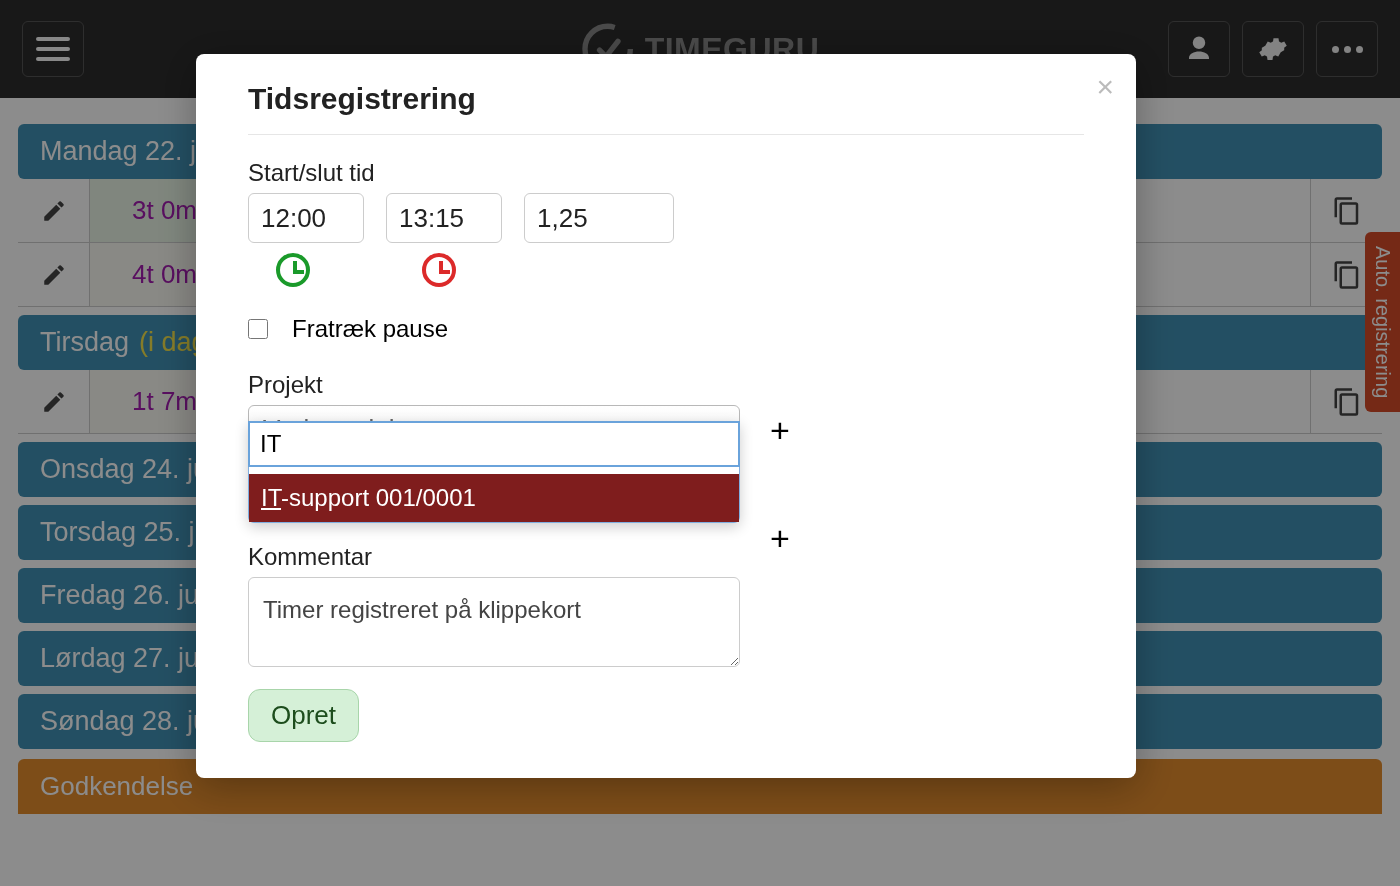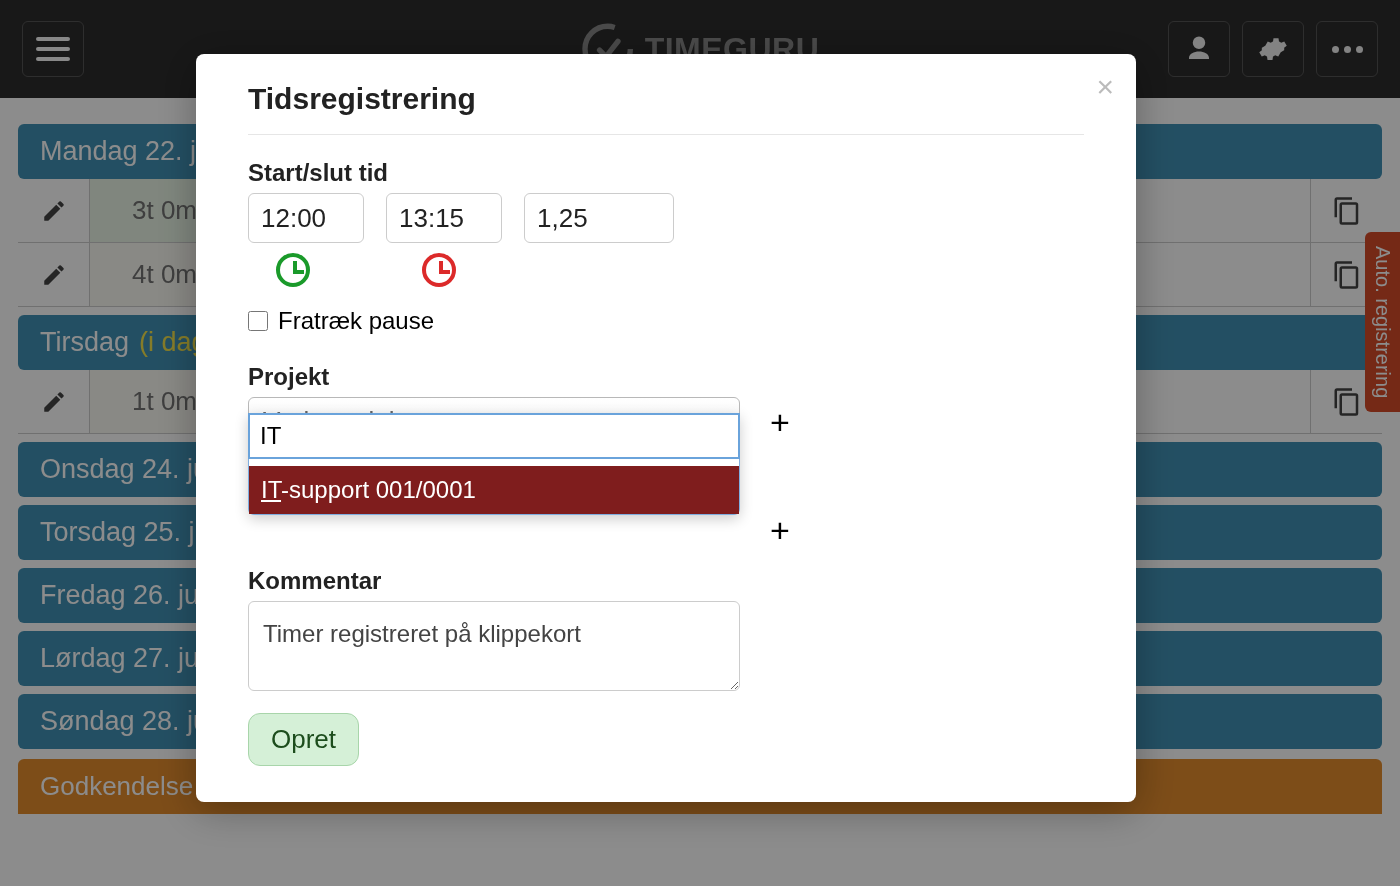--- a/index.html
+++ b/index.html
@@ -36,21 +36,21 @@
     font-size:27px;
     padding:12px 22px;
     border-radius:6px;
     margin-top:8px;
     display:flex; align-items:baseline; gap:10px;
   }
   .weekrow .today { color:#f3e24a; }
   .timerow { display:flex; align-items:stretch; border-bottom:1px solid #ccc; height:64px; }
   .timerow .edit { width:72px; display:flex; align-items:center; justify-content:center; border-right:1px solid #ccc; }
   .timerow .edit svg { width:26px; height:26px; fill:#444; }
-  .timerow .val { width:150px; display:flex; align-items:center; justify-content:center; font-size:26px; color:#737373; border-right:1px solid #ccc; background:#faf9f2; }
+  .timerow .val { width:150px; display:flex; align-items:center; justify-content:center; font-size:26px; color:#a21caf; border-right:1px solid #ccc; background:#faf9f2; }
   .timerow .spacer { flex:1; }
   .timerow .copy { width:72px; display:flex; align-items:center; justify-content:center; border-left:1px solid #ccc; }
   .timerow .copy svg { width:30px; height:30px; fill:#444; }
   .timerow.greenish .val { background:#e9f5e6; }
   .approval {
     margin-top:10px;
     background:#e38c2d;
     color:#fff; font-size:26px;
     padding:12px 22px;
     border-radius:6px 6px 0 0;
@@ -73,36 +73,36 @@
     left:196px; top:54px;
     width:940px;
     background:#fff;
     border-radius:8px;
     padding:28px 52px 36px 52px;
     box-shadow:0 8px 40px rgba(0,0,0,0.3);
   }
   .modal .close { position:absolute; right:22px; top:18px; font-size:30px; color:#bbb; cursor:pointer; line-height:1; }
   .modal h1 { font-size:30px; font-weight:700; color:#222; margin-bottom:18px; }
   .modal hr { border:none; border-top:1px solid #e6e6e6; margin-bottom:24px; }
-  .label { font-size:24px; color:#222; margin-bottom:6px; display:block;font-weight:bold; }
+  .label { font-size:24px; color:#222; margin-bottom:6px; display:block; }
   .timerow-inputs { display:flex; gap:22px; align-items:center; }
   .tinput {
     border:1px solid #ccc; border-radius:6px;
     height:50px; font-size:26px; padding:0 12px; color:#222;
   }
   .tinput.small { width:116px; text-align:left; }
   .tinput.med { width:150px; }
   .clocks { display:flex; gap:112px; margin-top:10px; padding-left:28px; }
   .clock { width:34px; height:34px; border:4px solid; border-radius:50%; position:relative; }
   .clock::before, .clock::after { content:''; position:absolute; background:currentColor; left:50%; top:50%; transform-origin:left top; }
   .clock::before { width:9px; height:4px; transform:rotate(-90deg); }
   .clock::after  { width:11px; height:4px; transform:rotate(0deg); }
   .clock.green { color:#1a9a2a; border-color:#1a9a2a; }
   .clock.red   { color:#dc2a2a; border-color:#dc2a2a; }
-  .check-row { display:flex; align-items:center; gap:10px; margin-top:20px; font-size:24px; }
+  .check-row { display:flex; align-items:center; gap:24px; margin-top:28px; font-size:24px; }
   .check-row input { width:20px; height:20px; }
   .field { margin-top:28px; position:relative; }
   .select-box {
     width:492px; height:50px;
     border:1px solid #b8b8b8; border-radius:6px;
     background:linear-gradient(#fff,#eee);
     font-size:26px; color:#666;
     padding:8px 14px;
   }
   .plus { position:absolute; left:522px; top:40px; font-size:34px; font-weight:400; color:#000; }
@@ -221,21 +221,21 @@
   <div class="weekrow">
     <span>Tirsdag </span>
     <span class="today">(i dag)</span>
   </div>
   <div class="timerow">
     <div class="edit">
         <svg viewBox="0 0 24 24">
           <path d="M3 17.25V21h3.75L17.81 9.94l-3.75-3.75L3 17.25zM20.71 7.04a1 1 0 0 0 0-1.41l-2.34-2.34a1 1 0 0 0-1.41 0l-1.83 1.83 3.75 3.75 1.83-1.83z"></path>
         </svg>
       </div>
-    <div class="val">1t 0m</div>
+    <div class="val">1t 7m</div>
     <div class="spacer"></div>
     <div class="copy">
         <svg viewBox="0 0 24 24">
           <path d="M16 1H4a2 2 0 0 0-2 2v14h2V3h12V1zm3 4H8a2 2 0 0 0-2 2v14a2 2 0 0 0 2 2h11a2 2 0 0 0 2-2V7a2 2 0 0 0-2-2zm0 16H8V7h11v14z"></path>
         </svg>
       </div>
   </div>
 
   <div class="weekrow">
       <span>Onsdag 24. ju</span>
@@ -288,19 +288,19 @@
 
     <div class="dropdown">
       <input value="IT" style="">
       <div class="option">
         <u>IT</u><span>-support 001/0001</span>
       </div>
     </div>
     <div class="plus2">+</div>
   </div>
 
-  <div class="field" style="margin-top:120px">
+  <div class="field" style="margin-top:88px">
     <span class="label">Kommentar</span>
     <textarea class="comment-box" style="">Timer registreret på klippekort</textarea>
   </div>
 
   <button class="create-btn">Opret</button>
 </div>
 
 </body></html>

